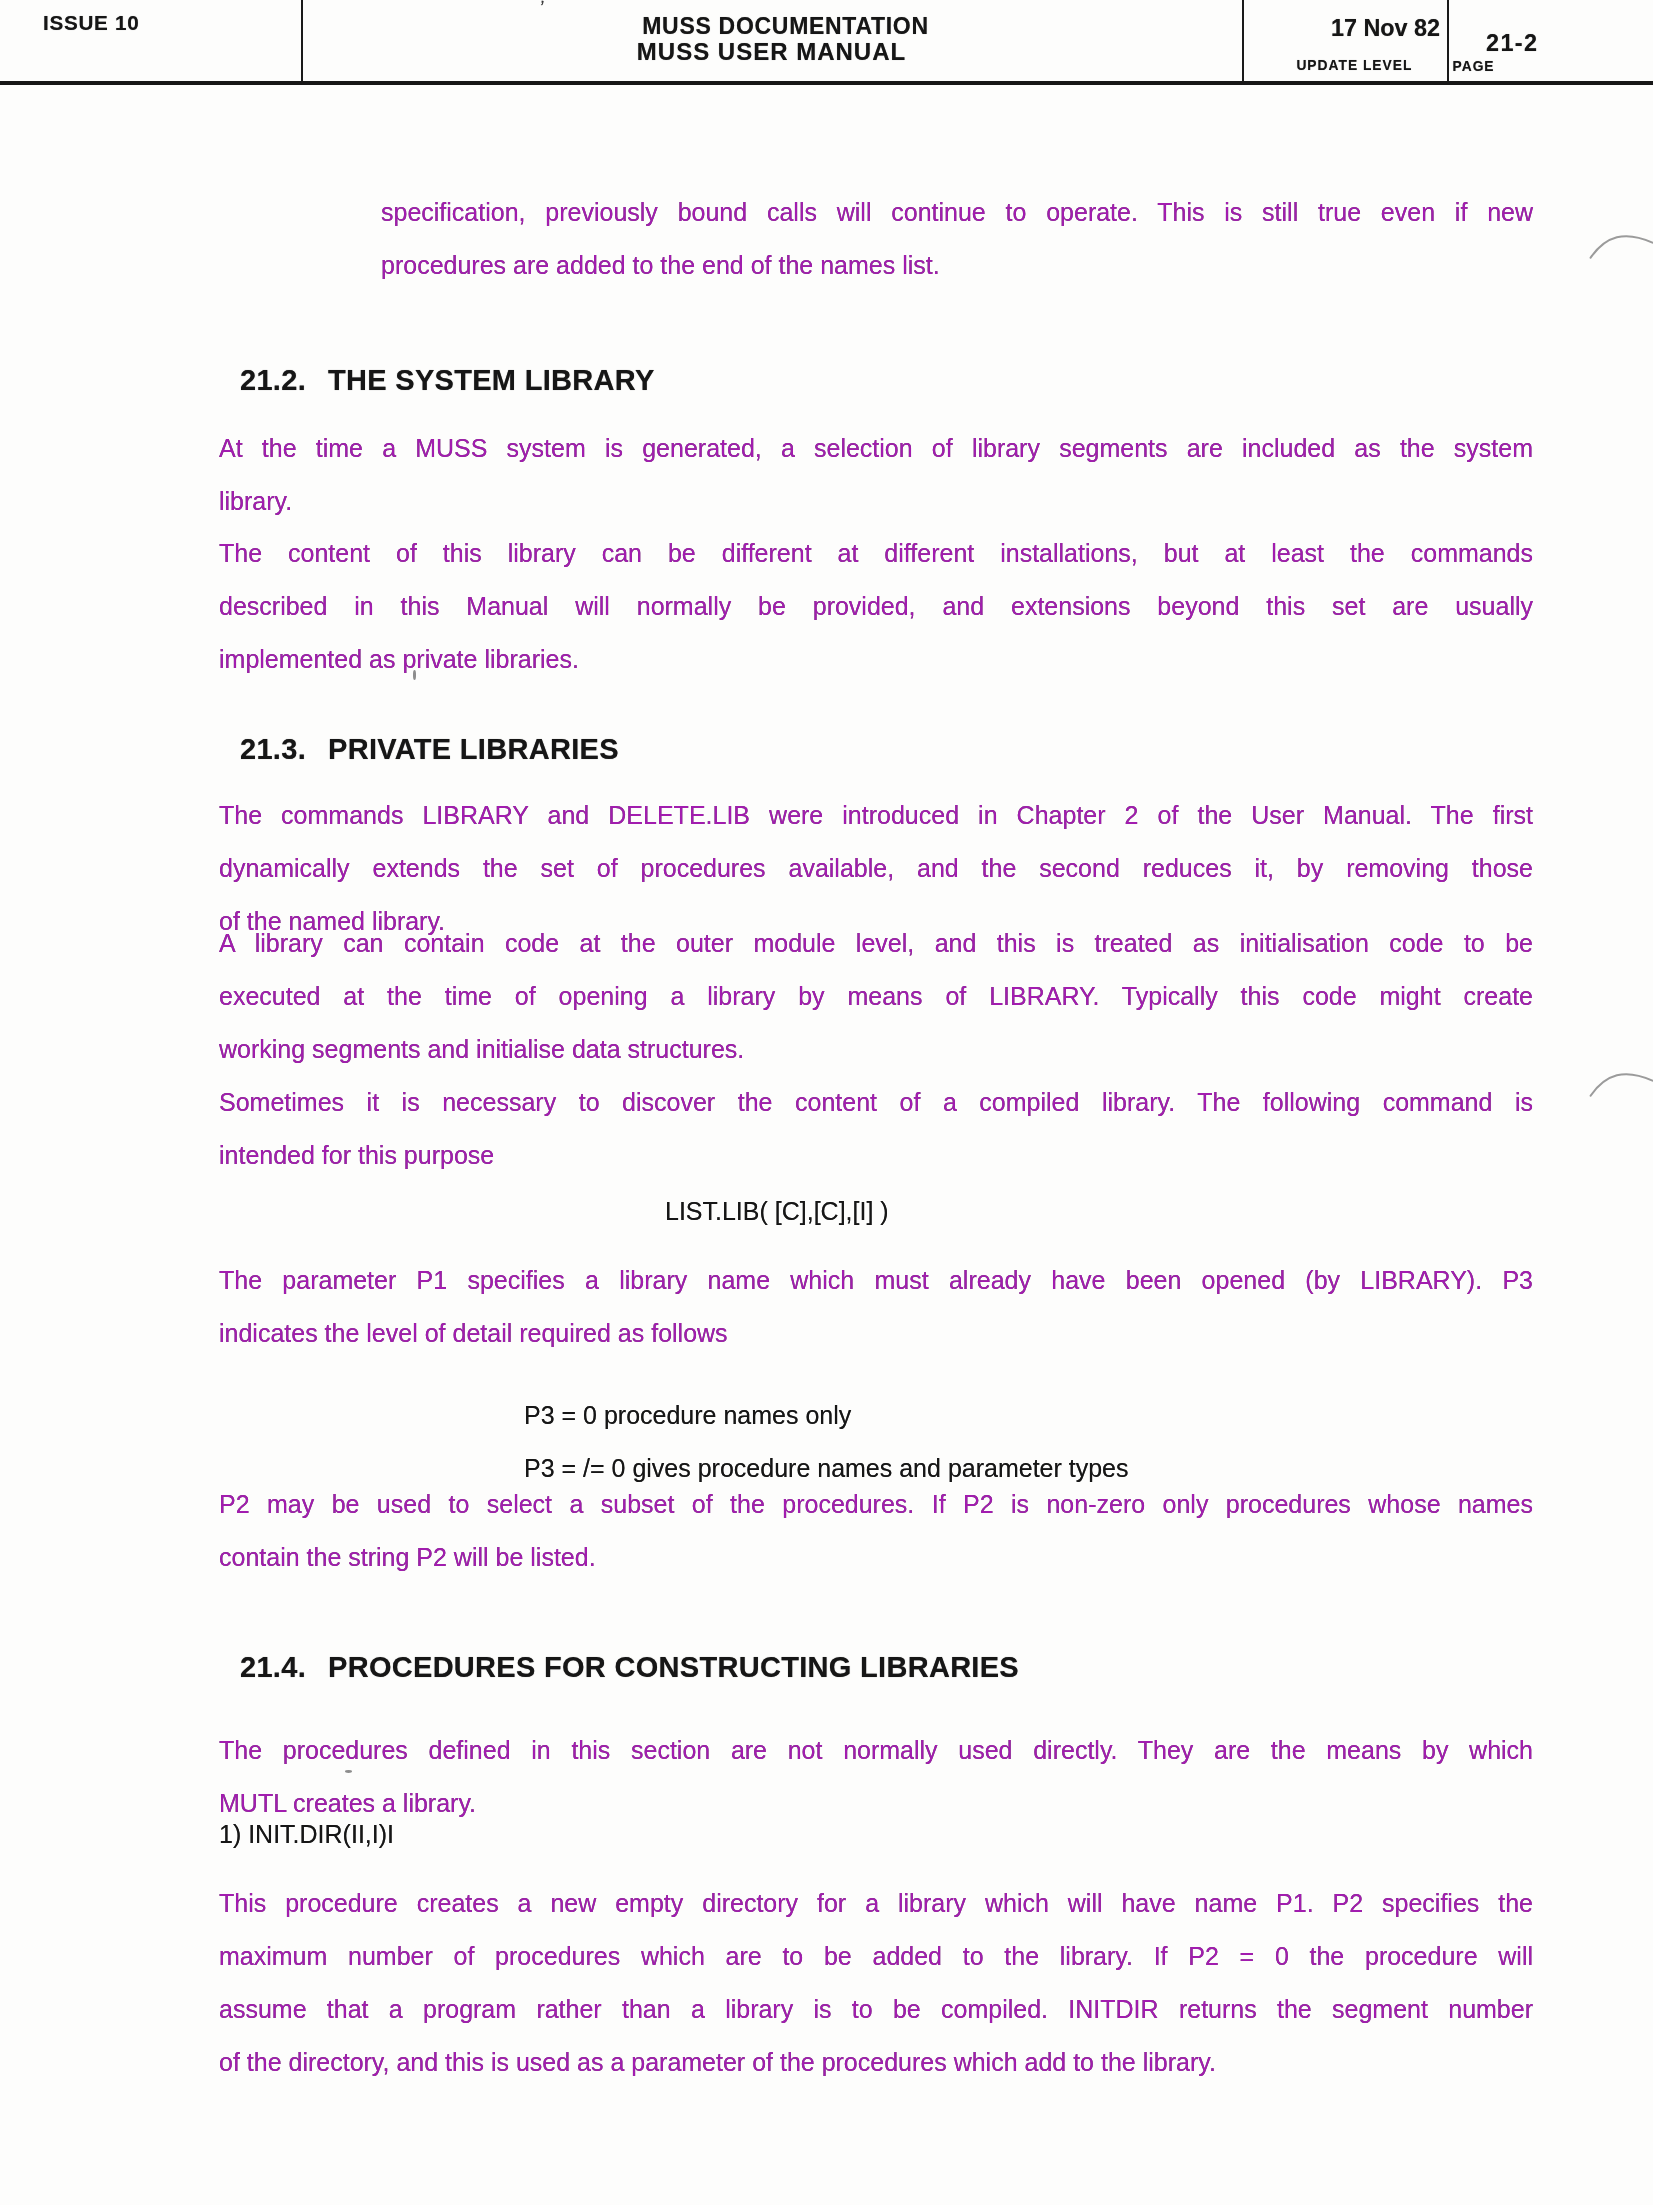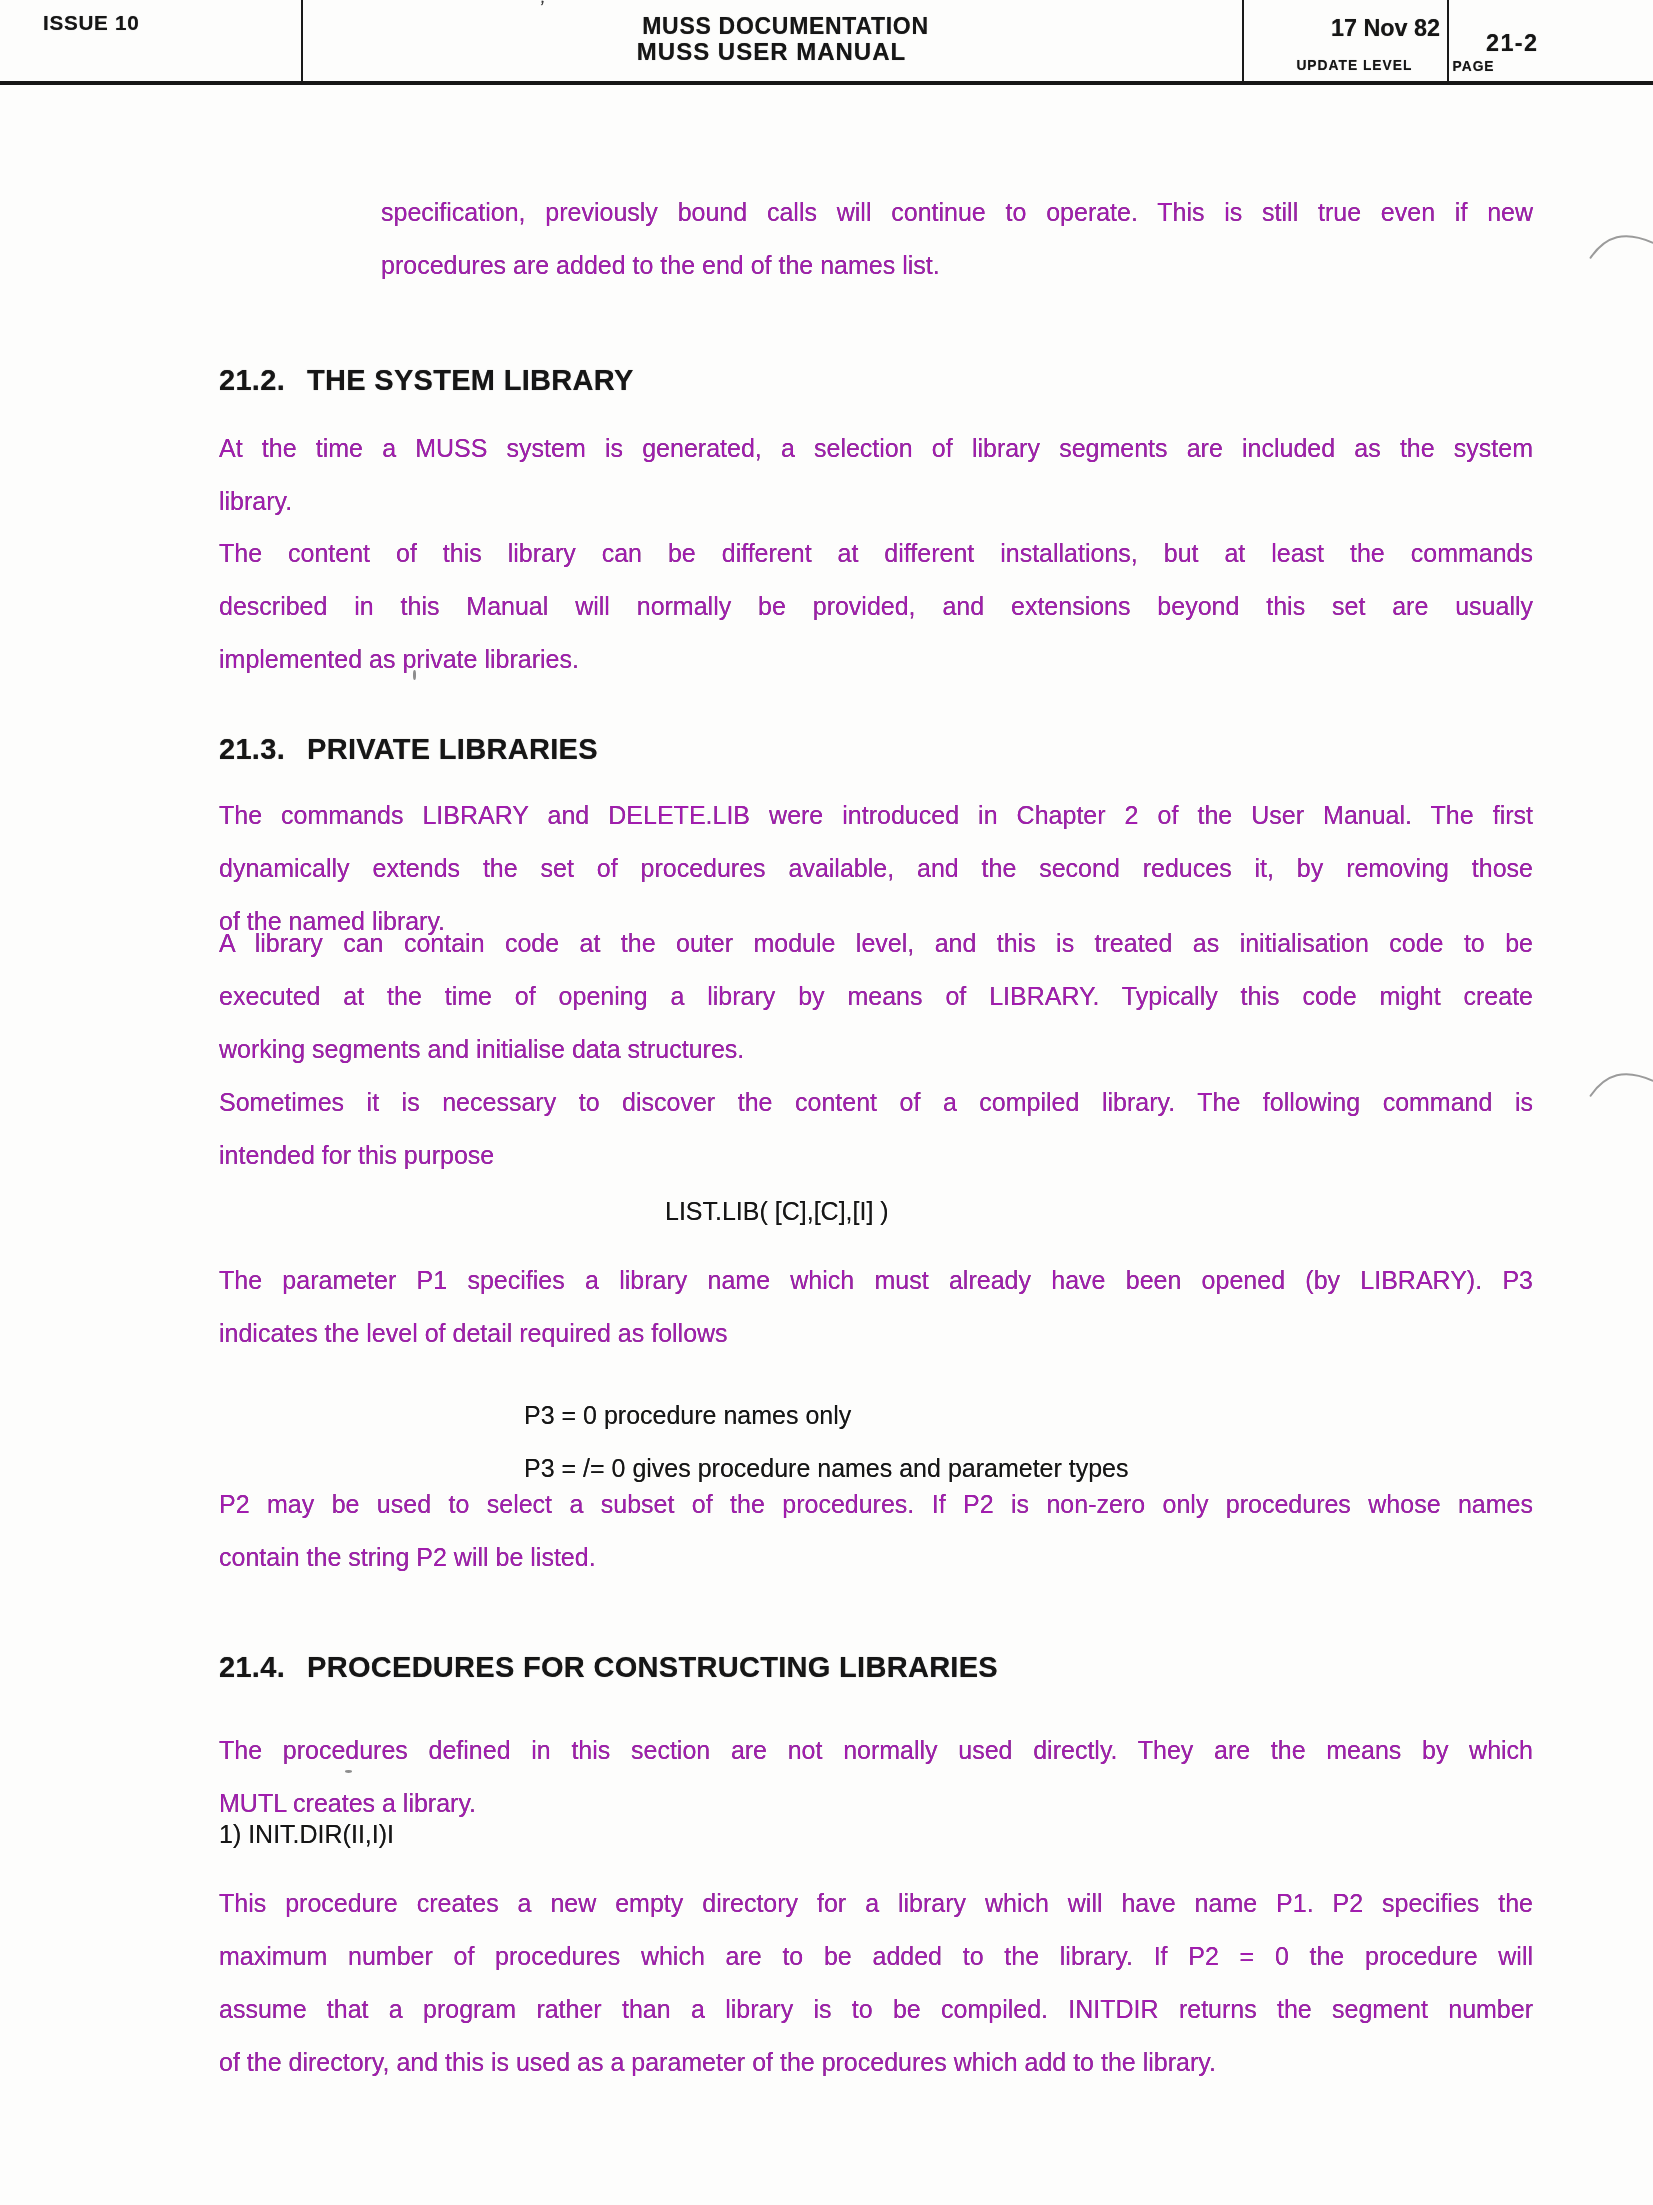--- a/index.html
+++ b/index.html
@@ -65,21 +65,21 @@
   }
   .ln { text-align: justify; text-align-last: justify; }
   .ln-last { text-align: left; text-align-last: left; }
   .indent { left: 381px; width: 1152px; }
   .h {
     position: absolute; left: 219px;
     font-size: 29px; font-weight: 700; line-height: 33px;
     letter-spacing: 0.3px; white-space: nowrap;
     text-shadow: 0 0 0.8px rgba(0,0,0,.6);
   }
-  .h .num { display: inline-block; min-width: 88px; }
+  .h .num { display: inline-block; min-width: 88px; margin-left: 21px; }
   .cmd {
     position: absolute; left: 665px; font-size: 25px; line-height: 30px;
     white-space: nowrap; text-shadow: 0 0 0.4px rgba(0,0,0,.65);
   }
   .opts { position: absolute; left: 524px; width: 1010px; font-size: 25px; line-height: 53px;
     text-shadow: 0 0 0.4px rgba(0,0,0,.65); }
   .item { position: absolute; left: 219px; font-size: 25px; line-height: 30px;
     white-space: nowrap; text-shadow: 0 0 0.4px rgba(0,0,0,.65); }
   
   .curl { position: absolute; }

